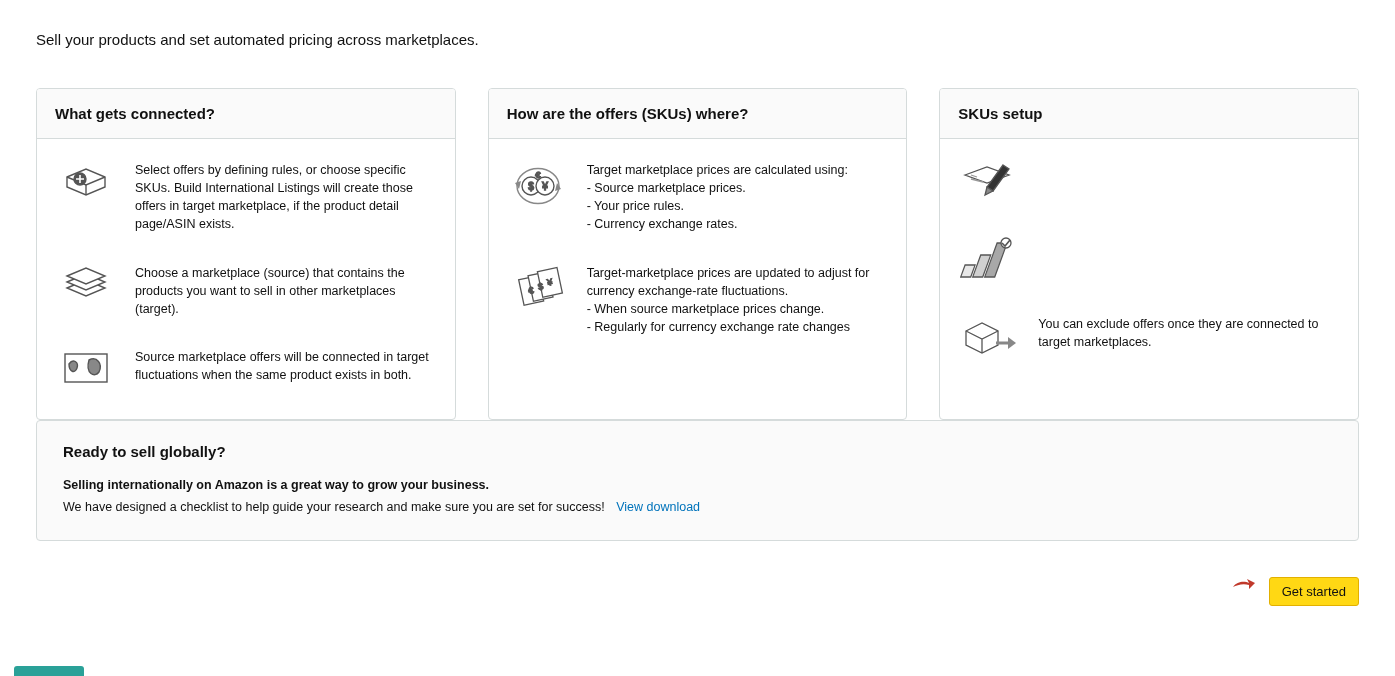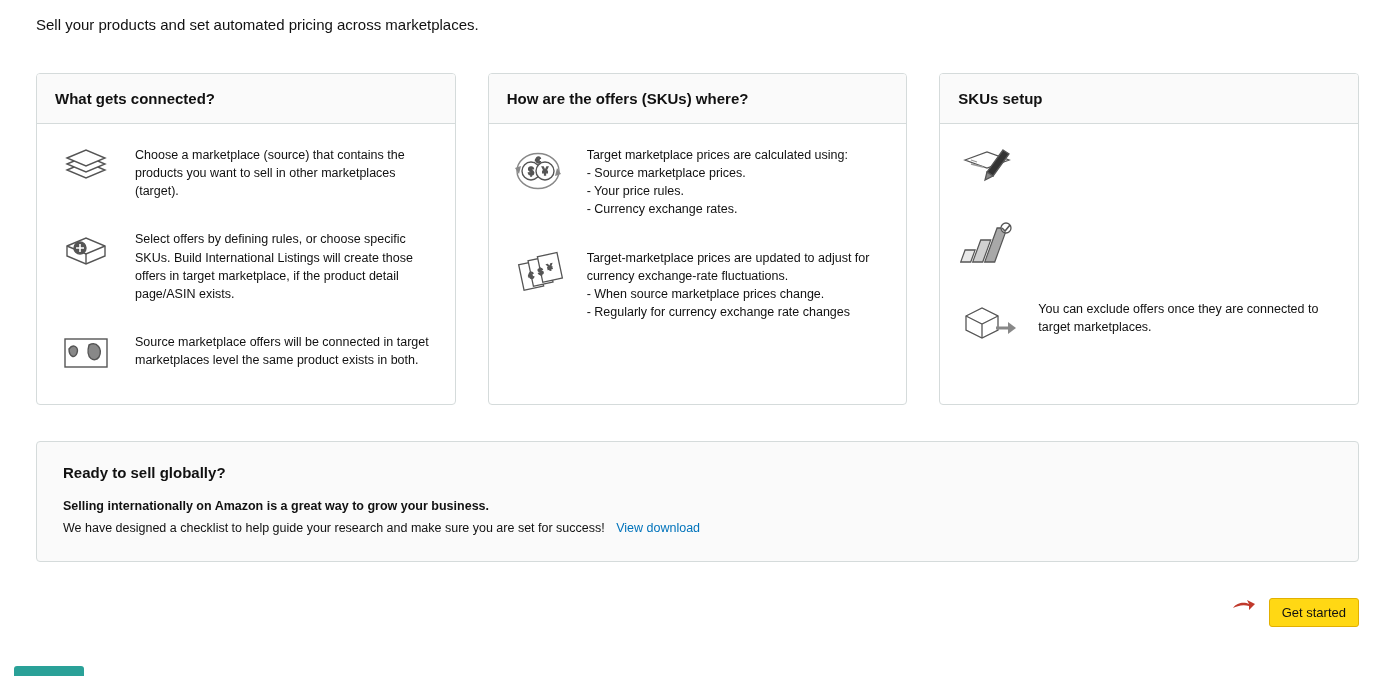--- a/index.html
+++ b/index.html
@@ -4,31 +4,30 @@
 <style>
 * { box-sizing: border-box; margin: 0; padding: 0; }
 body {
   font-family: "Amazon Ember", Arial, sans-serif;
   font-size: 13px;
   color: #111;
   background: #fff;
   width: 1395px;
 }
 .page {
-  padding: 16px 36px 40px 36px;
+  padding: 31px 36px 40px 36px;
 }
 .subtitle {
   font-size: 15px;
   color: #111;
   margin-bottom: 40px;
 }
 .cards {
   display: flex;
   gap: 32px;
-  margin-bottom: 36px;
 }
 .card {
   flex: 1;
   border: 1px solid #d5dbdb;
   border-radius: 4px;
   background: #fff;
   overflow: hidden;
 }
 .card-header {
   padding: 16px 18px;
@@ -130,48 +129,48 @@
   <div class="cards">
 
     <div class="card">
       <div class="card-header">
         <h3>What gets connected?</h3>
       </div>
       <div class="card-body">
         <div class="item">
           <div class="icon-box">
             <svg width="54" height="40" viewBox="0 0 54 40" fill="none" stroke="#555" stroke-width="1.4">
-              <path d="M8 24 L27 16 L46 24 L27 32 Z" fill="#fff"></path>
-              <path d="M8 18 L27 10 L46 18 L27 26 Z" fill="#fff"></path>
-              <path d="M8 12 L27 4 L46 12 L27 20 Z" fill="#fff"></path>
-            </svg>
-          </div>
-          <div class="item-text">Choose a marketplace (source) that contains the products you want to sell in other marketplaces (target).</div>
-        </div>
-        <div class="item">
-          <div class="icon-box">
-            <svg width="54" height="40" viewBox="0 0 54 40" fill="none" stroke="#555" stroke-width="1.4">
               <path d="M8 16 L27 8 L46 16 L46 26 L27 34 L8 26 Z" fill="#fff"></path>
               <path d="M8 16 L27 24 L46 16"></path>
               <path d="M27 24 L27 34"></path>
               <circle cx="21" cy="18" r="6" fill="#555"></circle>
               <path d="M21 14 L21 22 M17 18 L25 18" stroke="#fff" stroke-width="1.6"></path>
             </svg>
           </div>
           <div class="item-text">Select offers by defining rules, or choose specific SKUs. Build International Listings will create those offers in target marketplace, if the product detail page/ASIN exists.</div>
         </div>
         <div class="item">
           <div class="icon-box">
             <svg width="54" height="40" viewBox="0 0 54 40" fill="none" stroke="#555" stroke-width="1.4">
+              <path d="M8 24 L27 16 L46 24 L27 32 Z" fill="#fff"></path>
+              <path d="M8 18 L27 10 L46 18 L27 26 Z" fill="#fff"></path>
+              <path d="M8 12 L27 4 L46 12 L27 20 Z" fill="#fff"></path>
+            </svg>
+          </div>
+          <div class="item-text">Choose a marketplace (source) that contains the products you want to sell in other marketplaces (target).</div>
+        </div>
+        <div class="item">
+          <div class="icon-box">
+            <svg width="54" height="40" viewBox="0 0 54 40" fill="none" stroke="#555" stroke-width="1.4">
               <rect x="6" y="6" width="42" height="28" fill="#fff"></rect>
               <path d="M10 16 C14 10,20 14,18 20 C16 26,10 24,10 16 Z" fill="#888"></path>
               <path d="M30 12 C38 8,44 16,40 24 C36 30,26 26,30 12 Z" fill="#888"></path>
             </svg>
           </div>
-          <div class="item-text">Source marketplace offers will be connected in target marketplaces level the same product exists in both.</div>
+          <div class="item-text">Source marketplace offers will be connected in target fluctuations when the same product exists in both.</div>
         </div>
       </div>
     </div>
 
     <div class="card">
       <div class="card-header">
         <h3>How are the offers (SKUs) where?</h3>
       </div>
       <div class="card-body">
         <div class="item">

